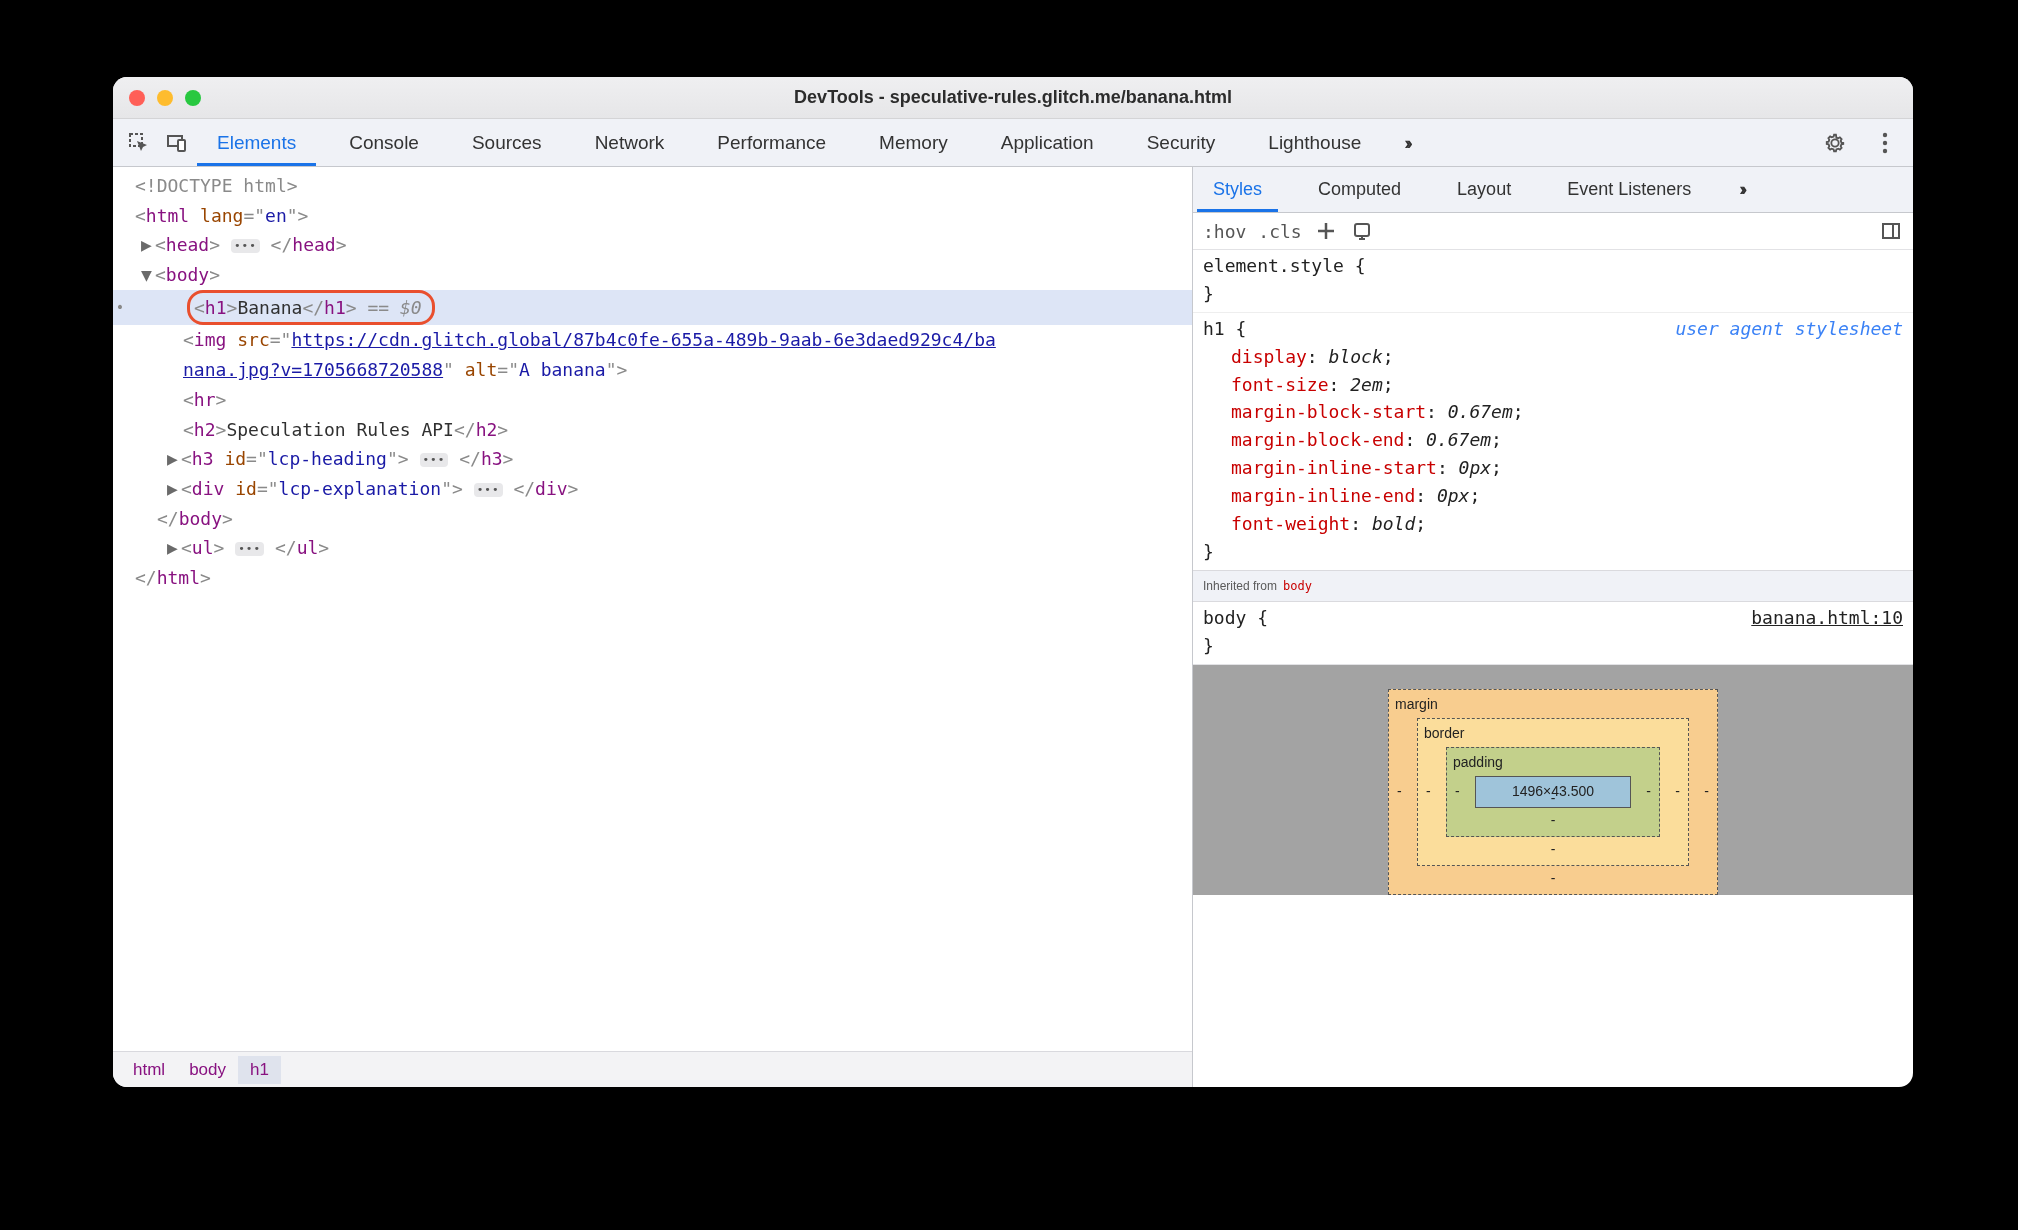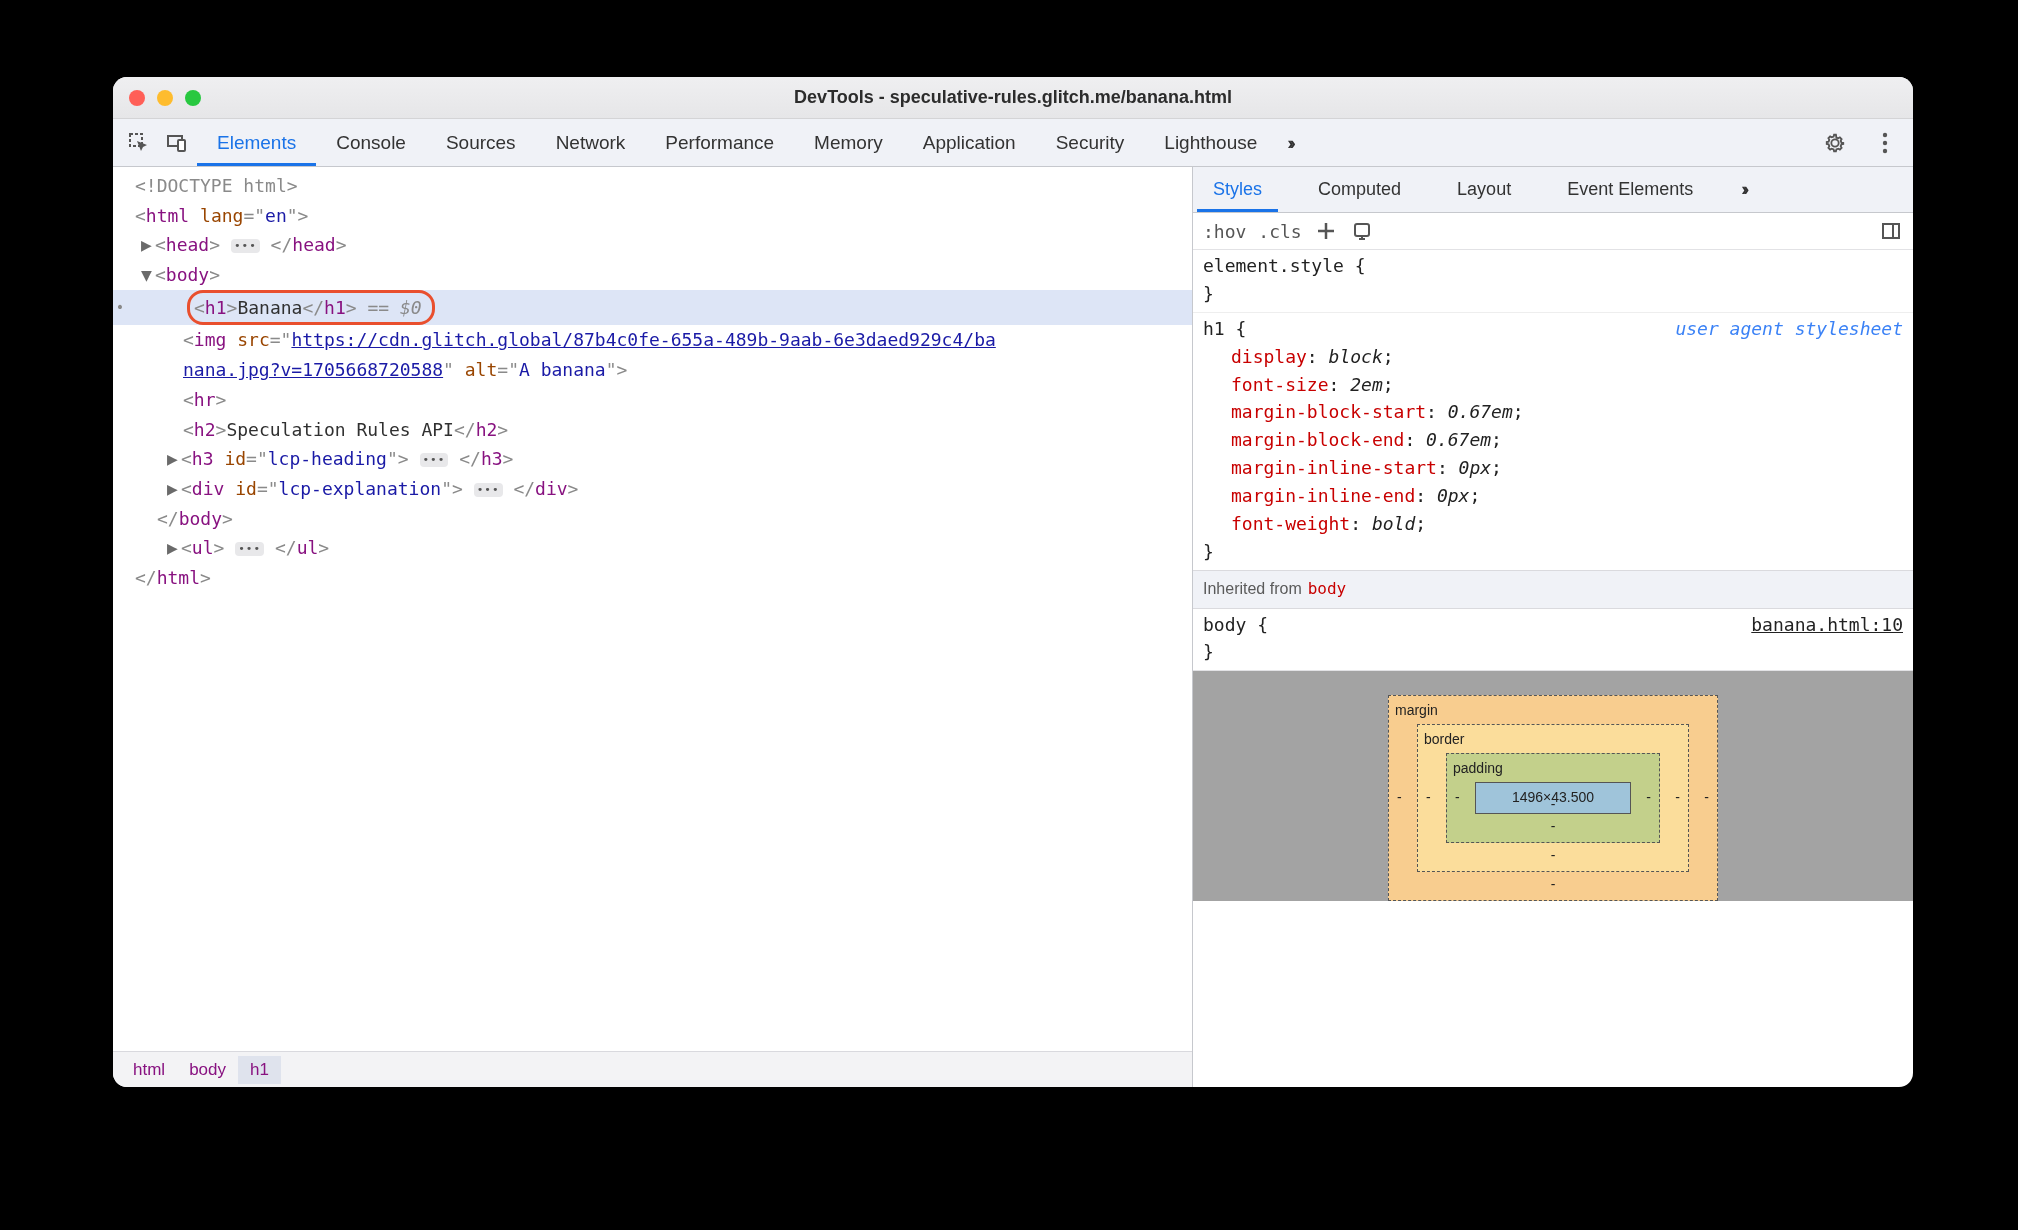--- a/index.html
+++ b/index.html
@@ -48,21 +48,21 @@
   .toolbar {
     background: #f0f2f7;
     height: 48px;
     display: flex;
     align-items: center;
     border-bottom: 1px solid #c6c8cd;
     padding: 0 6px;
   }
   .toolbar .left-icons { display: flex; gap: 14px; padding: 0 8px; }
   .toolbar .icon, .sidetoolbar .icon { width: 24px; height: 24px; display:flex; align-items:center; justify-content:center; color:#555; }
-  .tabs { display: flex; align-items: stretch; height: 100%; }
+  .tabs { display: flex; align-items: stretch; height: 100%; gap: 13px; }
   .tab {
     padding: 0 20px;
     display: flex; align-items: center;
     font-size: 19px; color: #333;
     cursor: default;
   }
   .tab.active { color: #1a73e8; box-shadow: inset 0 -3px 0 0 #1a73e8; }
   .toolbar .spacer { flex: 1; }
   .toolbar .right-icons { display: flex; gap: 26px; padding: 0 10px; align-items:center; }
   
@@ -175,21 +175,21 @@
   .rule .colon { color:#222; }
   .rule .val { color:#222; }
   .rule .uacom { color:#3b82f6; font-style: italic; float:right; }
   .rule .link { color:#222; float:right; text-decoration: underline; }
   .inherit-sep {
     background:#f0f2f7;
     border-top:1px solid #dadade;
     border-bottom:1px solid #dadade;
     padding: 6px 10px;
     font-family: -apple-system, sans-serif;
-    font-size: 16px;
+    font-size: 12px;
     color:#5a5a5a;
   }
   .inherit-sep .from { color:#c80000; font-family: Menlo, monospace; padding-left: 6px; }
   .strike { text-decoration: line-through; }
   .decl-indent { padding-left: 28px; }
 
   .boxmodel-wrap { border-top:1px solid #e2e2e5; flex:0 0 auto; padding: 24px 0 0; display:flex; justify-content:center; background:#a3a3a3; }
   .box {
     position: relative;
     padding: 28px 28px;
@@ -338,21 +338,21 @@
         <div class="crumb">body</div>
         <div class="crumb active">h1</div>
       </div>
     </div>
 
     <div class="right-pane">
       <div class="sidetabs">
         <div class="sidetab active">Styles</div>
         <div class="sidetab">Computed</div>
         <div class="sidetab">Layout</div>
-        <div class="sidetab">Event Elements</div>
+        <div class="sidetab">Event Listeners</div>
         <div class="sidetab" style="font-weight:700; letter-spacing:-4px; padding:0 8px;">››</div>
       </div>
 
       <div class="sidetoolbar">
         <span class="lbl">:hov</span>
         <span class="lbl">.cls</span>
         <div class="icon">
           <svg width="20" height="20" viewBox="0 0 20 20">
               <path d="M10 2v16M2 10h16" stroke="#555" stroke-width="2.5" fill="none"></path>
             </svg>

